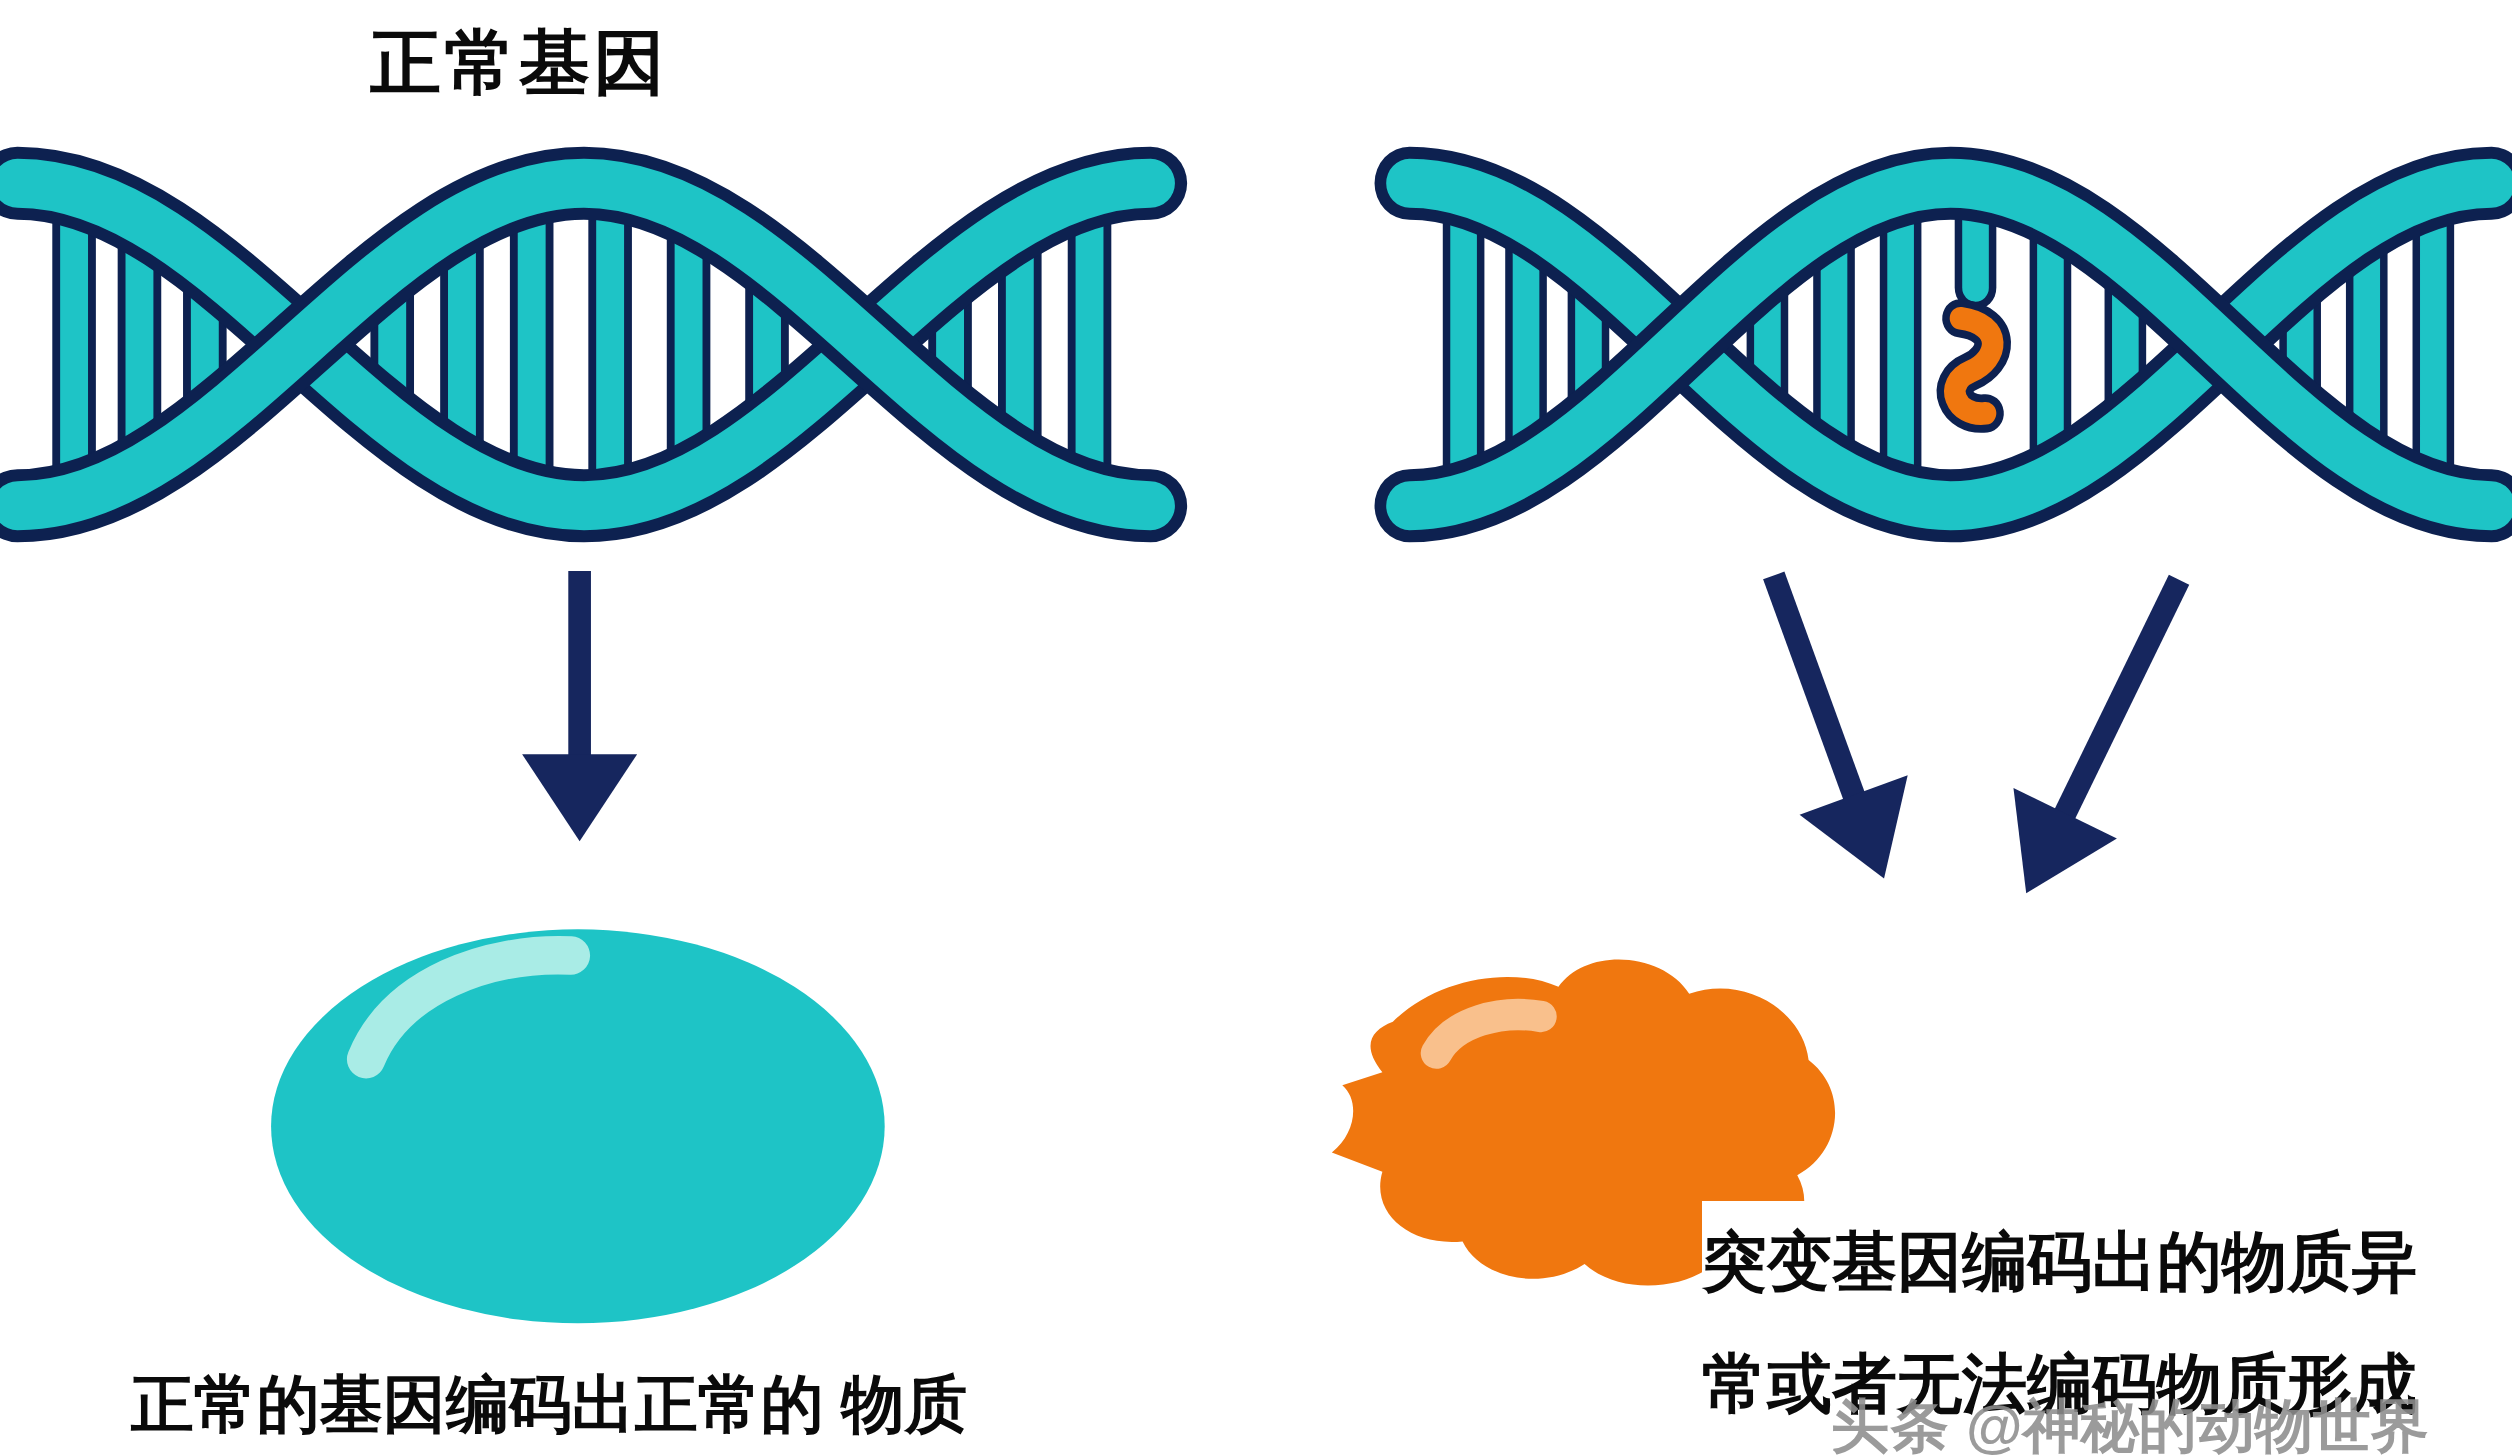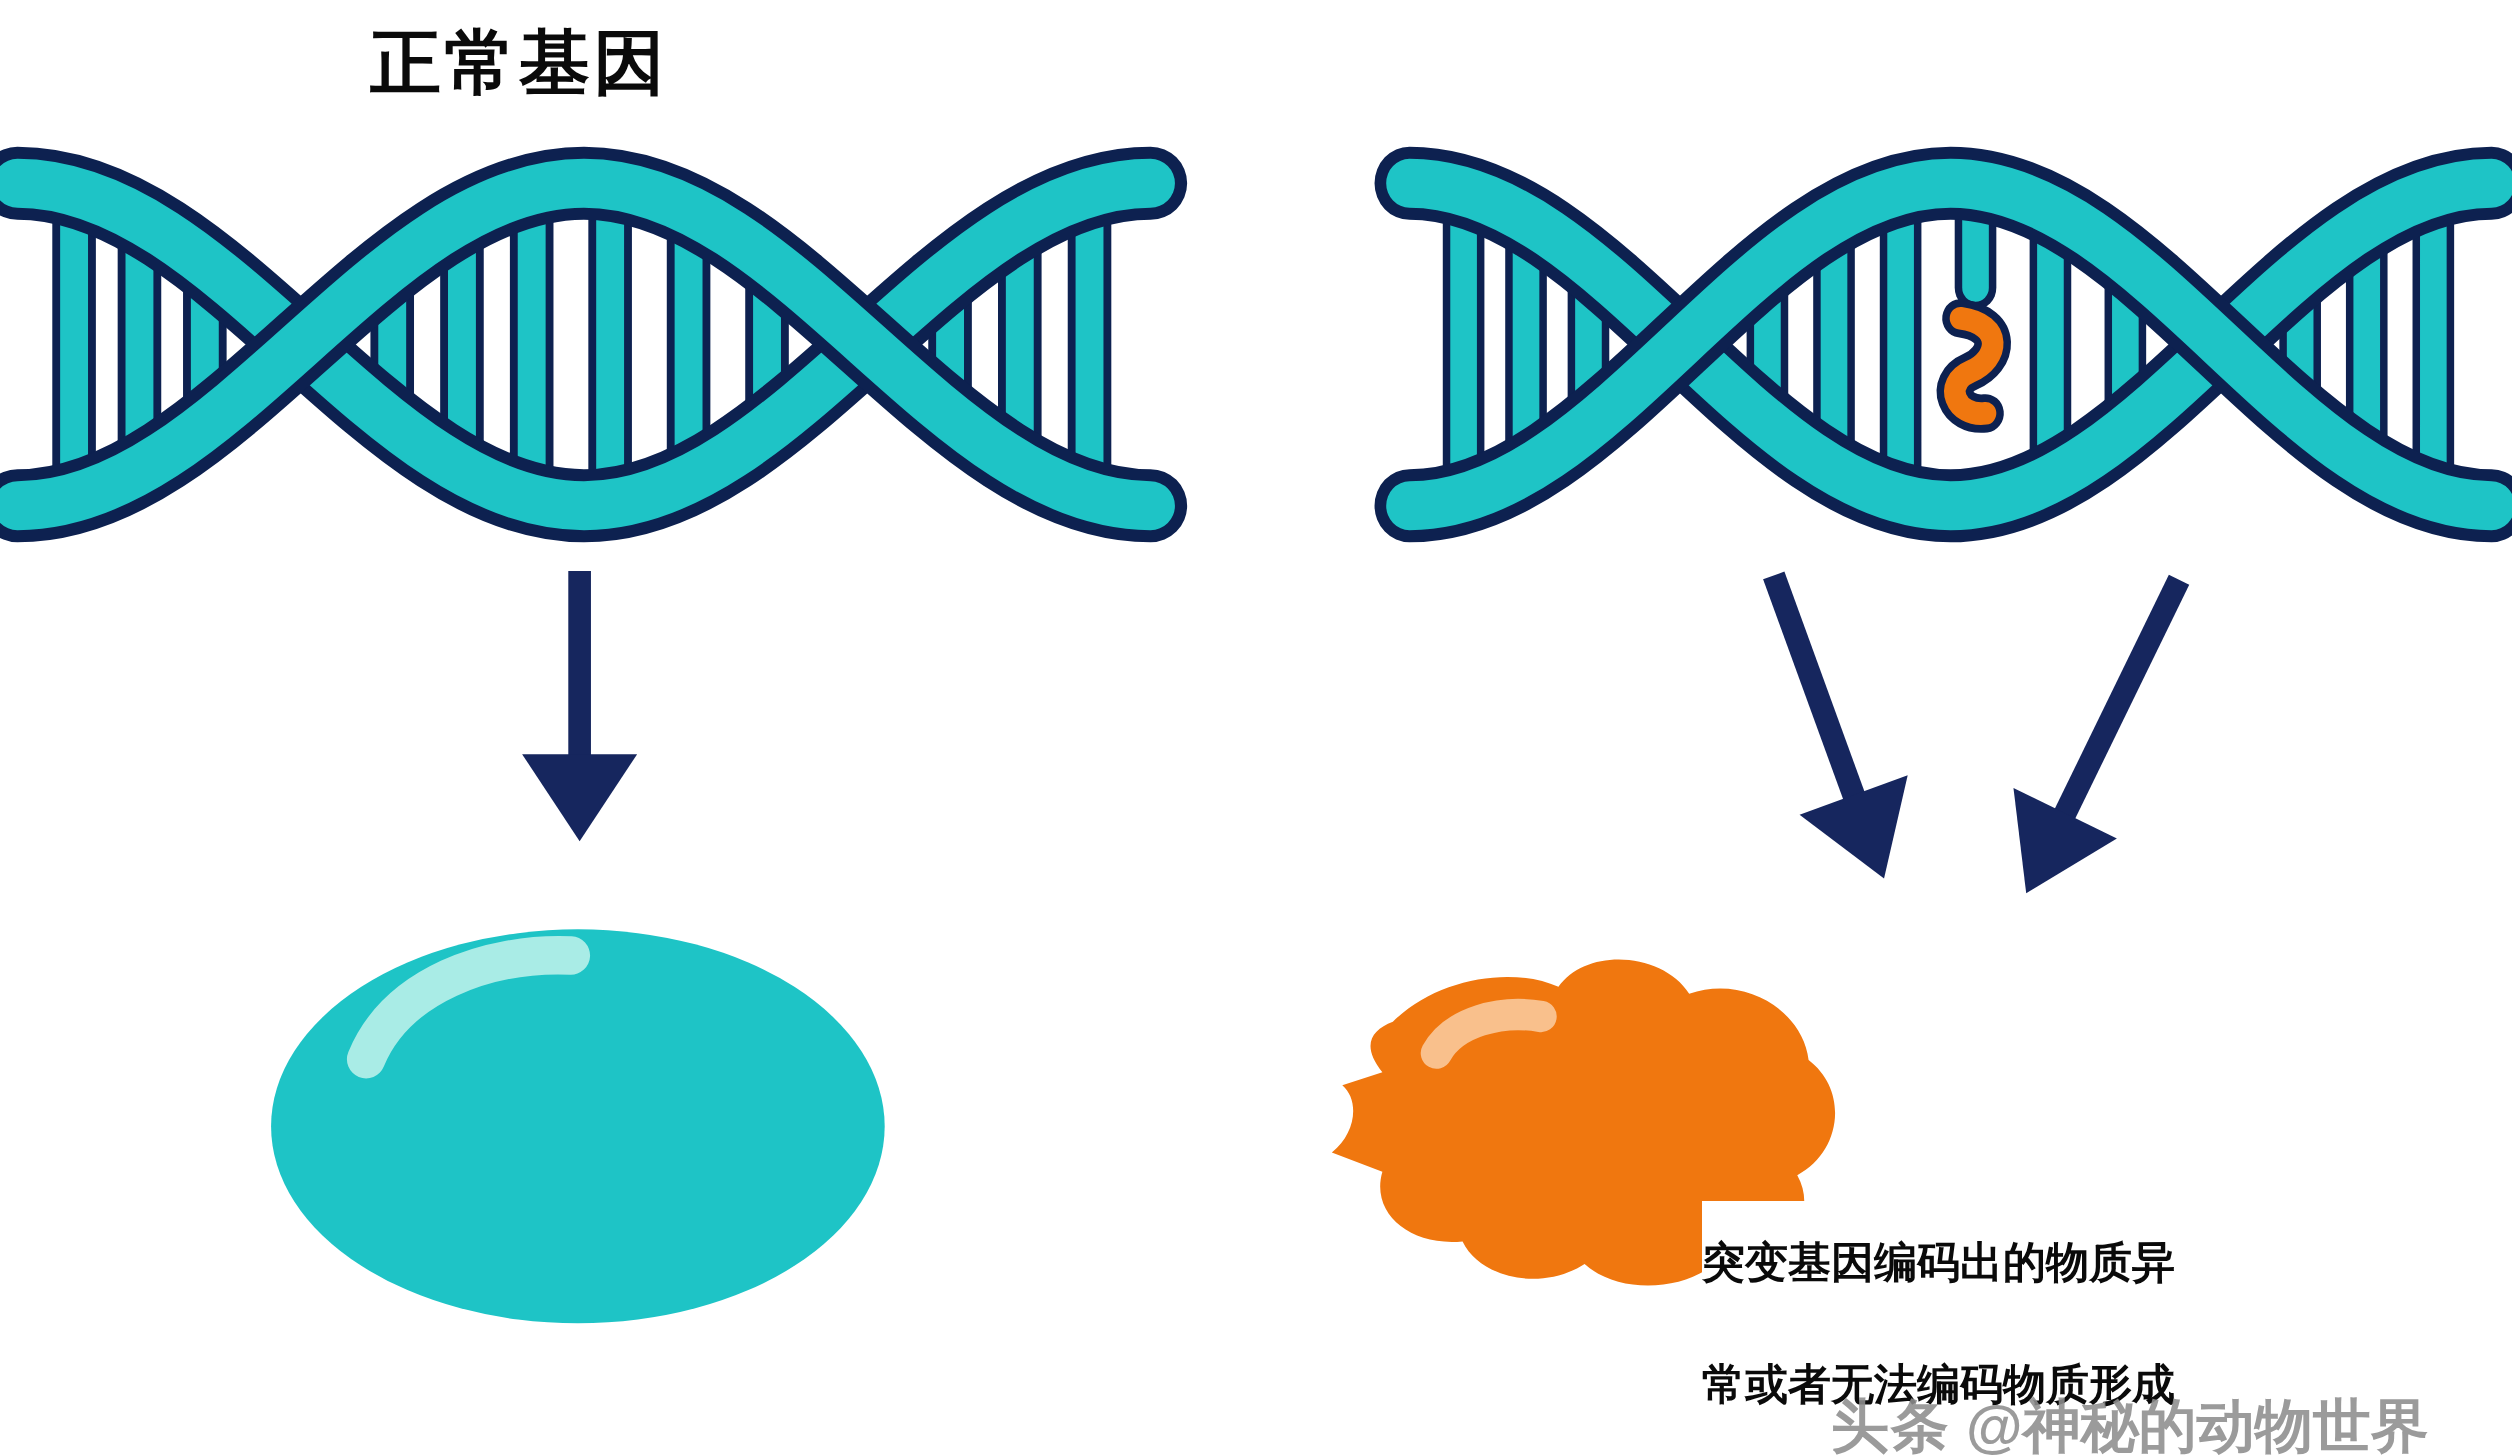--- a/index.html
+++ b/index.html
@@ -50,21 +50,21 @@
   }
   .title.left{left:370px;}
   .title.right{left:1701px;}
   .caption-left{
     position:absolute;left:52px;top:1362px;width:994px;
     font-size:63px;font-weight:bold;text-align:center;white-space:nowrap;
   }
   .caption-right{
     position:absolute;left:1702px;top:1201px;width:811px;height:255px;
     background:var(--background);
-    font-size:43px;font-weight:bold;line-height:122px;white-space:nowrap;
+    font-size:65px;font-weight:bold;line-height:122px;white-space:nowrap;
     z-index:2;
   }
   .watermark{
     position:absolute;left:1831px;top:1388px;width:682px;
     font-size:58px;font-weight:bold;
     color:var(--watermark-gray);opacity:0.88;
     white-space:nowrap;z-index:3;
   }
   .watermark .brand{margin-right:15.7px;letter-spacing:1.7px;}
 </style>
@@ -117,20 +117,21 @@
     </g>
 
     <g>
       <path class="blob-orange" d="M1598 1172C1648 1122 1735 1108 1788 1132C1820 1086 1908 1092 1938 1140C2000 1118 2068 1158 2075 1216C2122 1252 2112 1322 2062 1348C2092 1402 2032 1458 1976 1442C1938 1482 1858 1486 1818 1450C1768 1482 1698 1466 1678 1424C1618 1430 1572 1392 1586 1344L1528 1322C1556 1300 1560 1262 1540 1245L1586 1230C1562 1200 1572 1182 1598 1172Z"></path>
       <path class="gloss-orange" d="M1648 1208C1668 1172 1722 1158 1768 1166"></path>
     </g>
   </svg>
 
   <div class="title left">正常基因</div>
 
+  <div class="caption-left">正常的基因编码出正常的 物质</div>
 
   <div class="caption-right">
     <div>突变基因编码出的物质异</div>
     <div>常或者无法编码物质形成</div>
   </div>
 
   <div class="watermark">
     <span class="brand">头条</span><span class="handle">@神秘的动物世界</span>
   </div>
 

